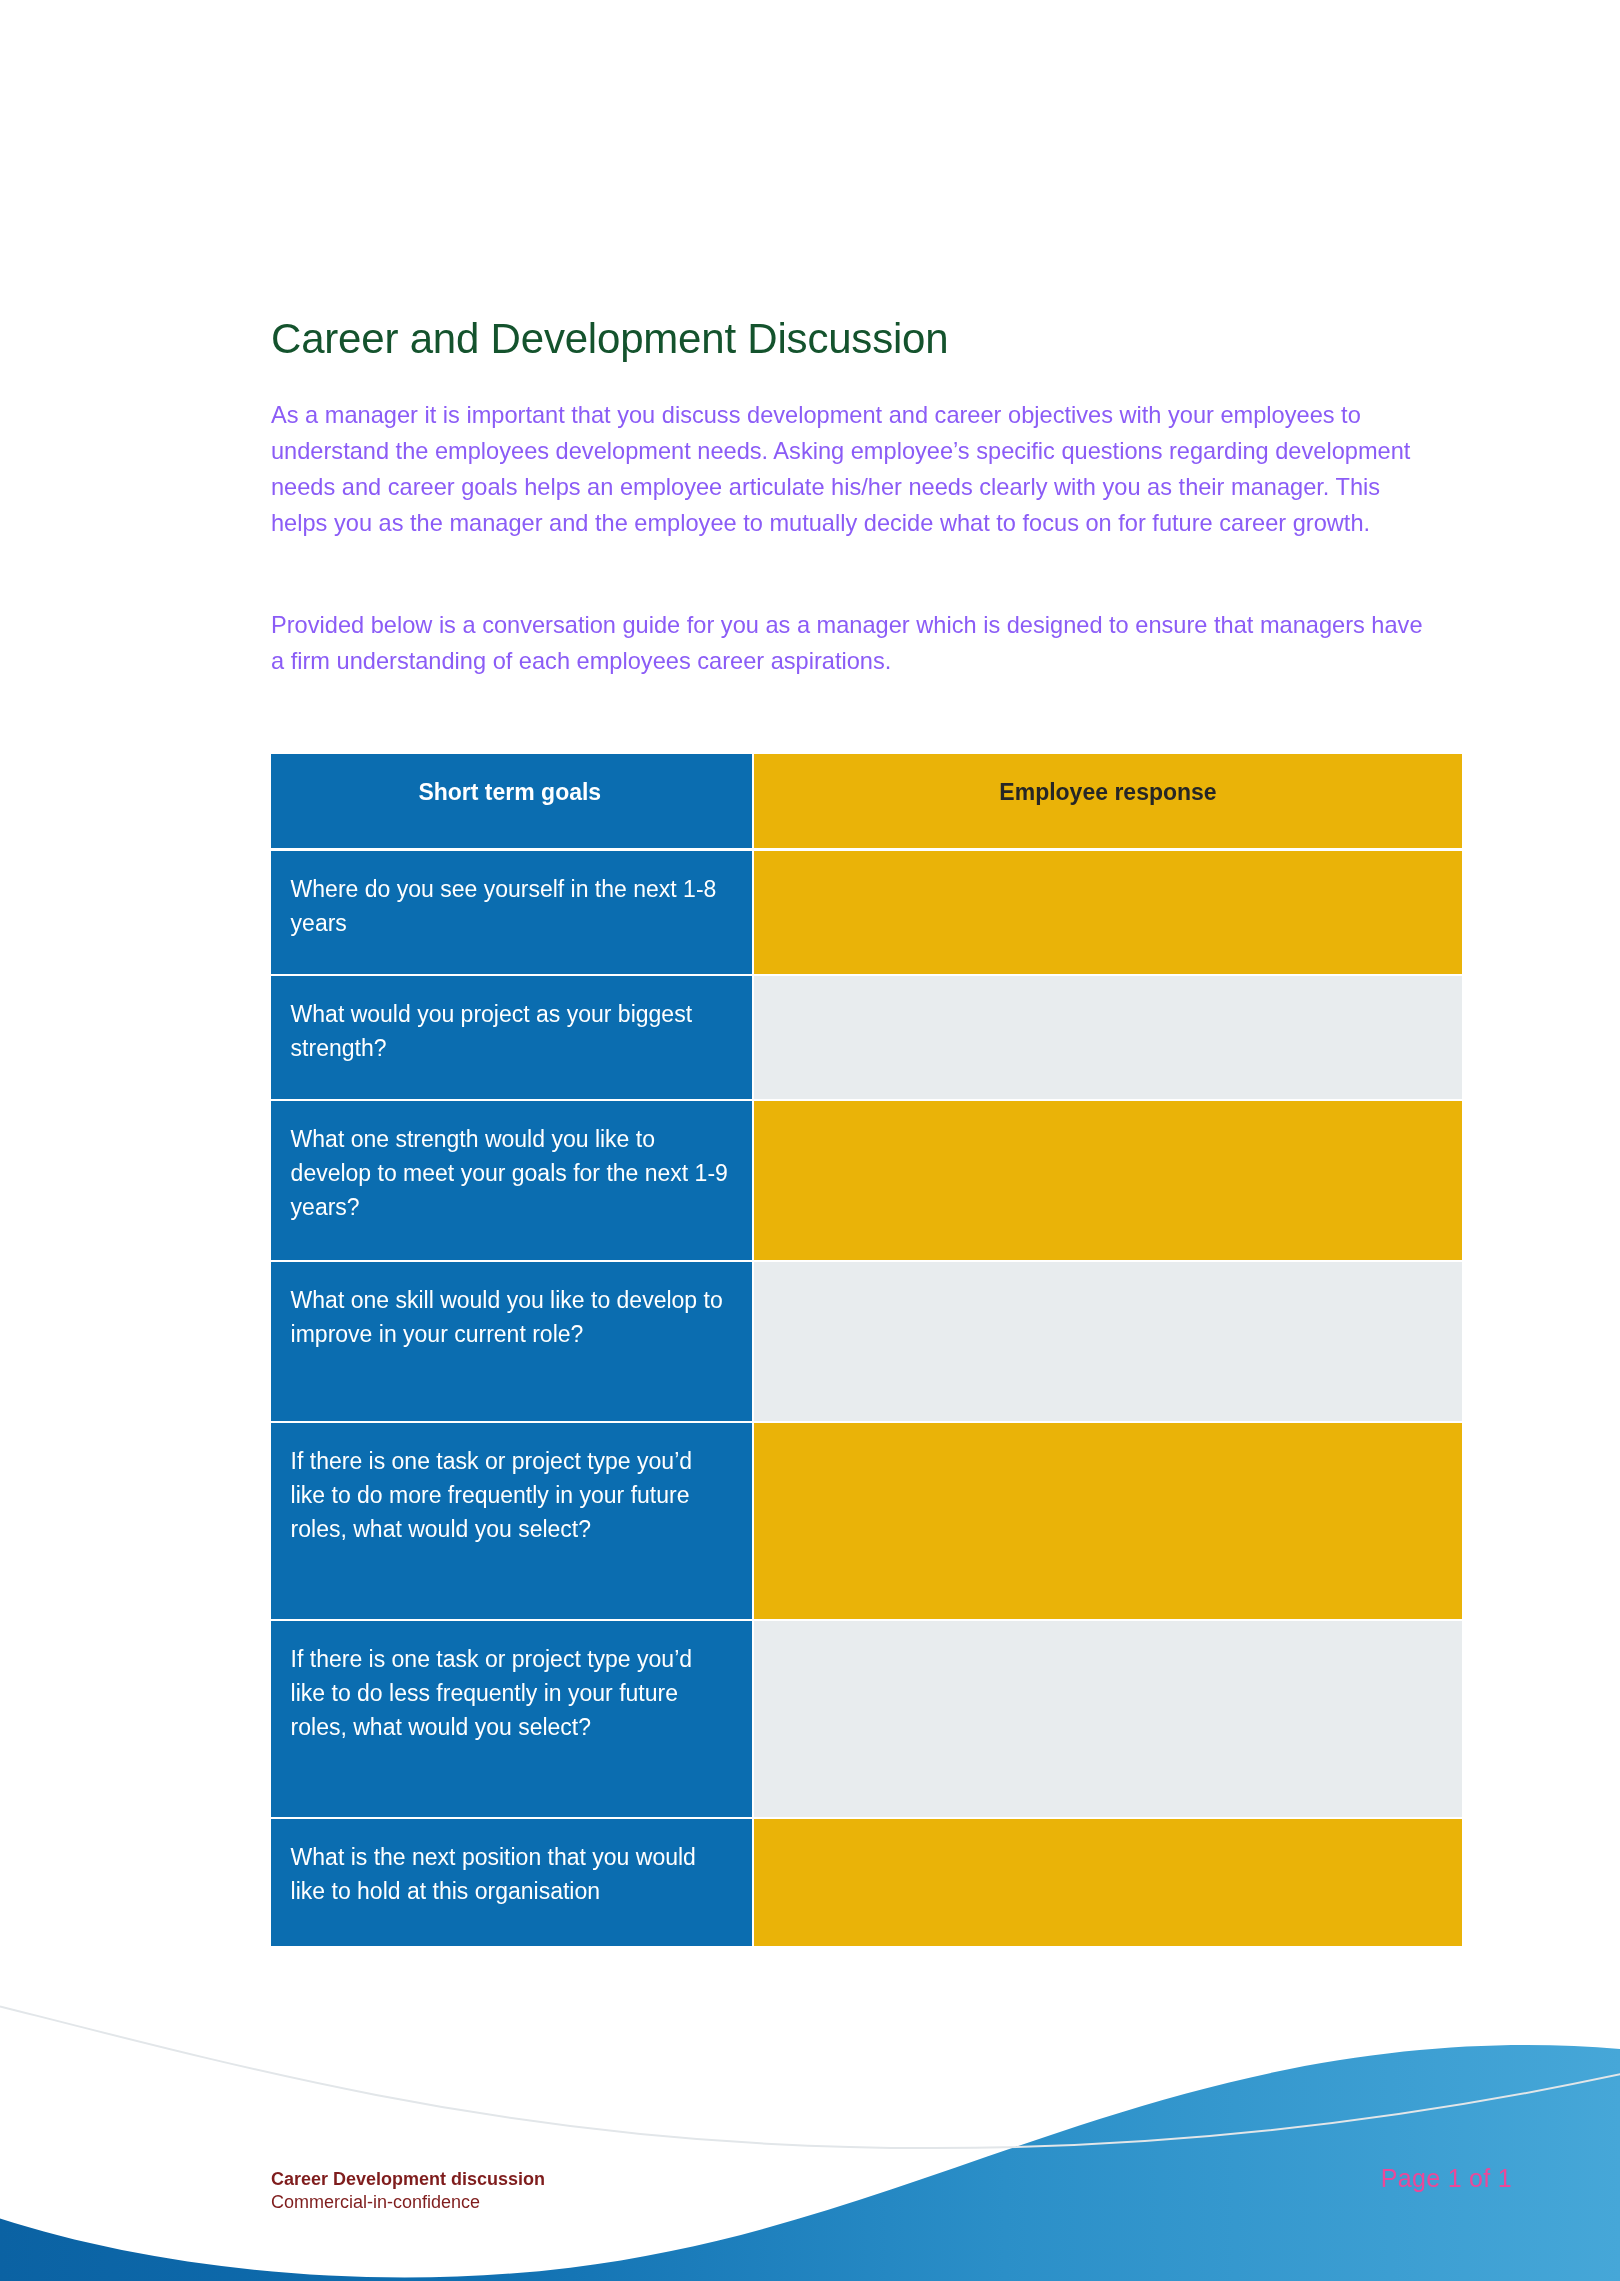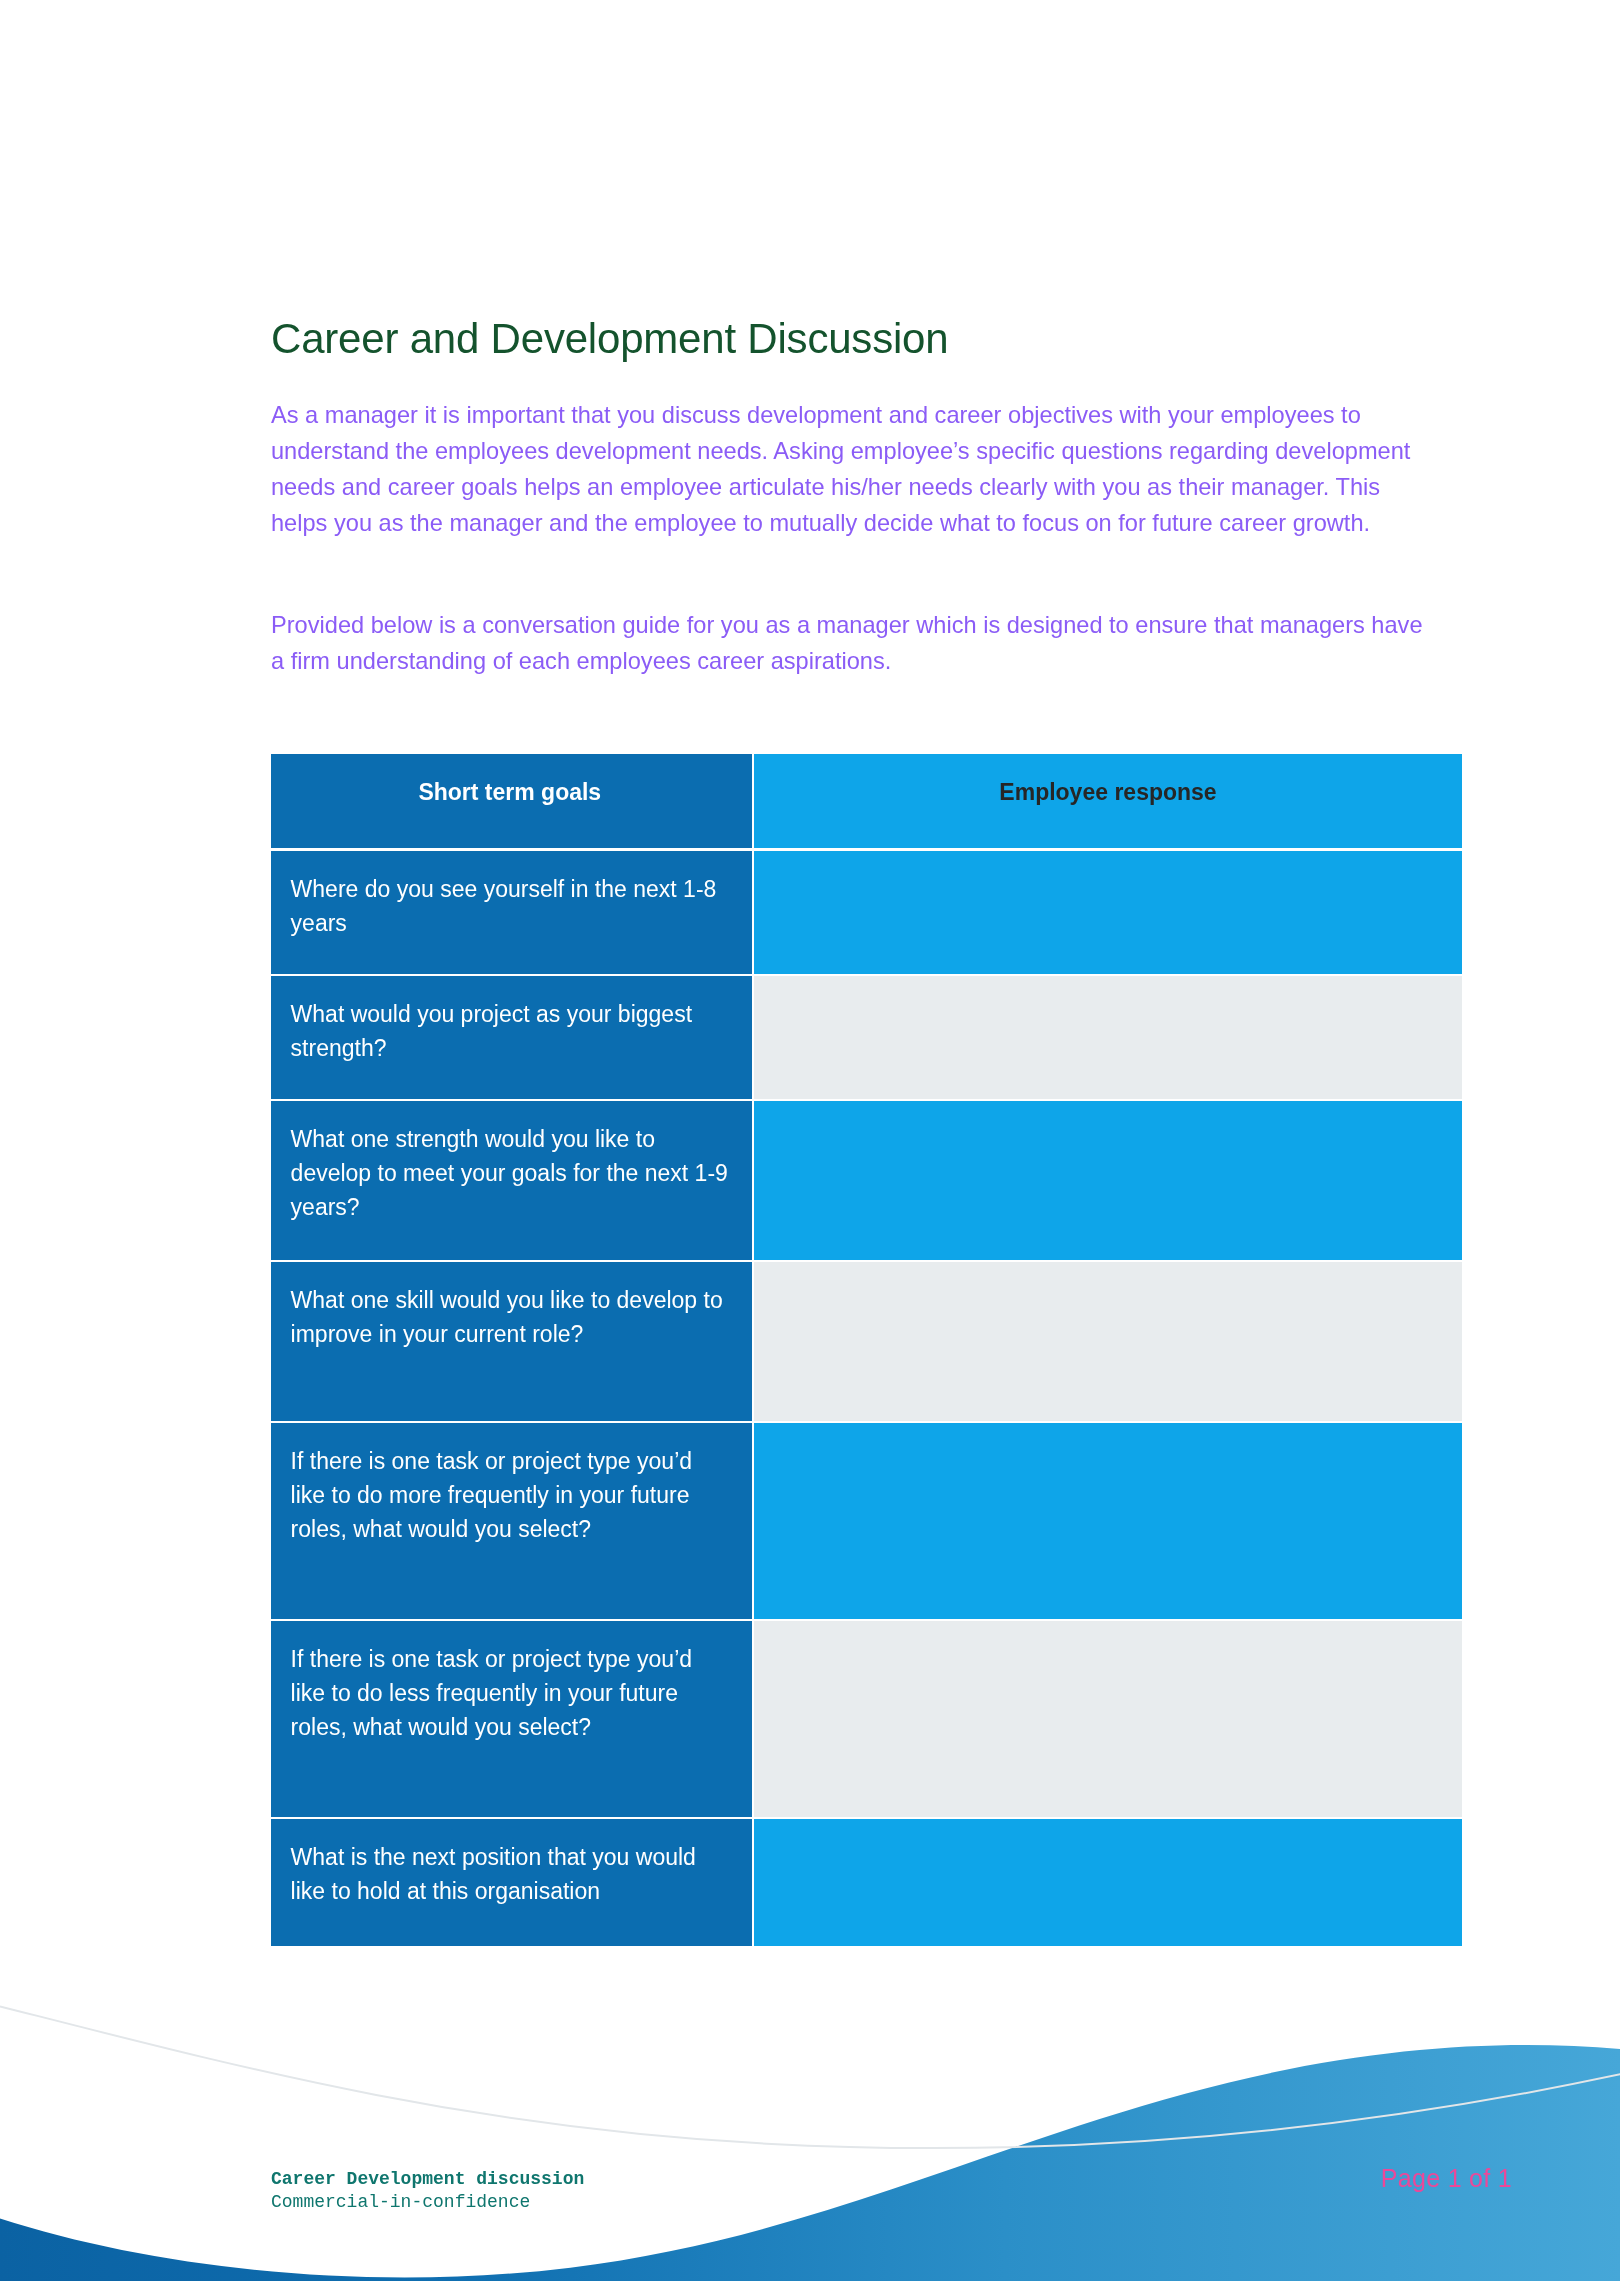--- a/index.html
+++ b/index.html
@@ -74,21 +74,21 @@
     color: #ffffff;
     border-bottom: 2.7px solid #ffffff;
     border-right: 2.7px solid #ffffff;
   }
   .c-goal-inner {
     padding: 21.4px 23px 19.6px 19.6px;
     font-size: 23px;
     line-height: 1.48;
   }
   .c-resp {
-    background: #0ea5e9;
+    background: #eab308;
     border-bottom: 2.7px solid #ffffff;
   }
   .c-resp.alt {
     background: #E8ECEE;
   }
   .c-resp-inner {
     padding: 21.4px 23px 19.6px 23px;
     font-size: 23px;
     line-height: 1.48;
     color: #262626;
@@ -117,22 +117,22 @@
     left: 0;
     bottom: 0;
     width: 1621px;
     height: 321px;
   }
 
   #footer-text {
     position: absolute;
     left: 271px;
     bottom: 66px;
-    font-family: Liberation Mono, monospace;
-    color: #0f766e;
+    font-family: Liberation Sans, sans-serif;
+    color: #7f1d1d;
     line-height: 1.32;
   }
   #footer-line-1 {
     font-size: 18px;
     font-weight: bold;
     display: block;
   }
   #footer-line-2 {
     font-size: 18px;
     display: block;

